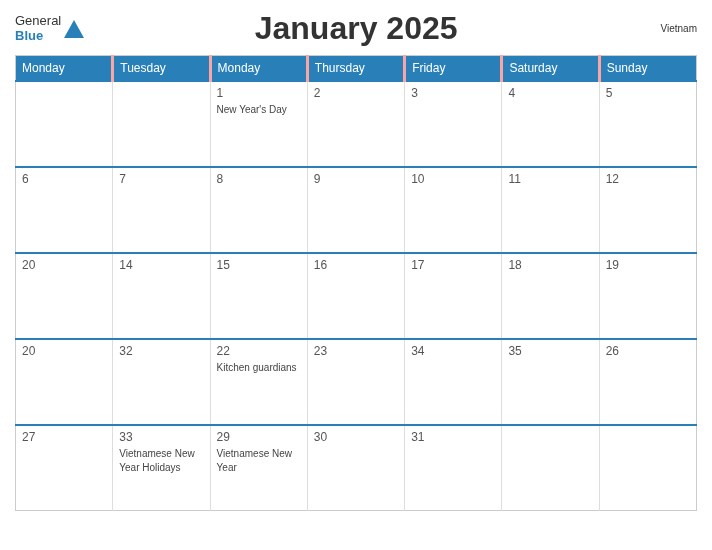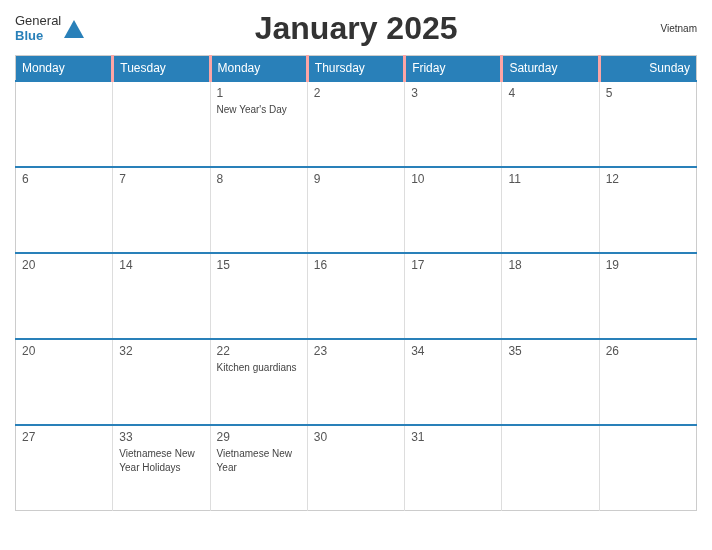--- a/index.html
+++ b/index.html
@@ -66,21 +66,20 @@
     .calendar thead th {
       color: #fff;
       font-size: 12px;
       font-weight: normal;
       padding: 5px 6px;
       text-align: left;
       border-right: 3px solid #fca5a5;
     }
     .calendar thead th:last-child {
       border-right: none;
-      text-align: right;
     }
     .calendar tbody tr {
       border-top: 2px solid #2980b9;
     }
     .calendar tbody td {
       vertical-align: top;
       padding: 4px 6px;
       font-size: 12px;
       color: #333;
       height: 72px;

